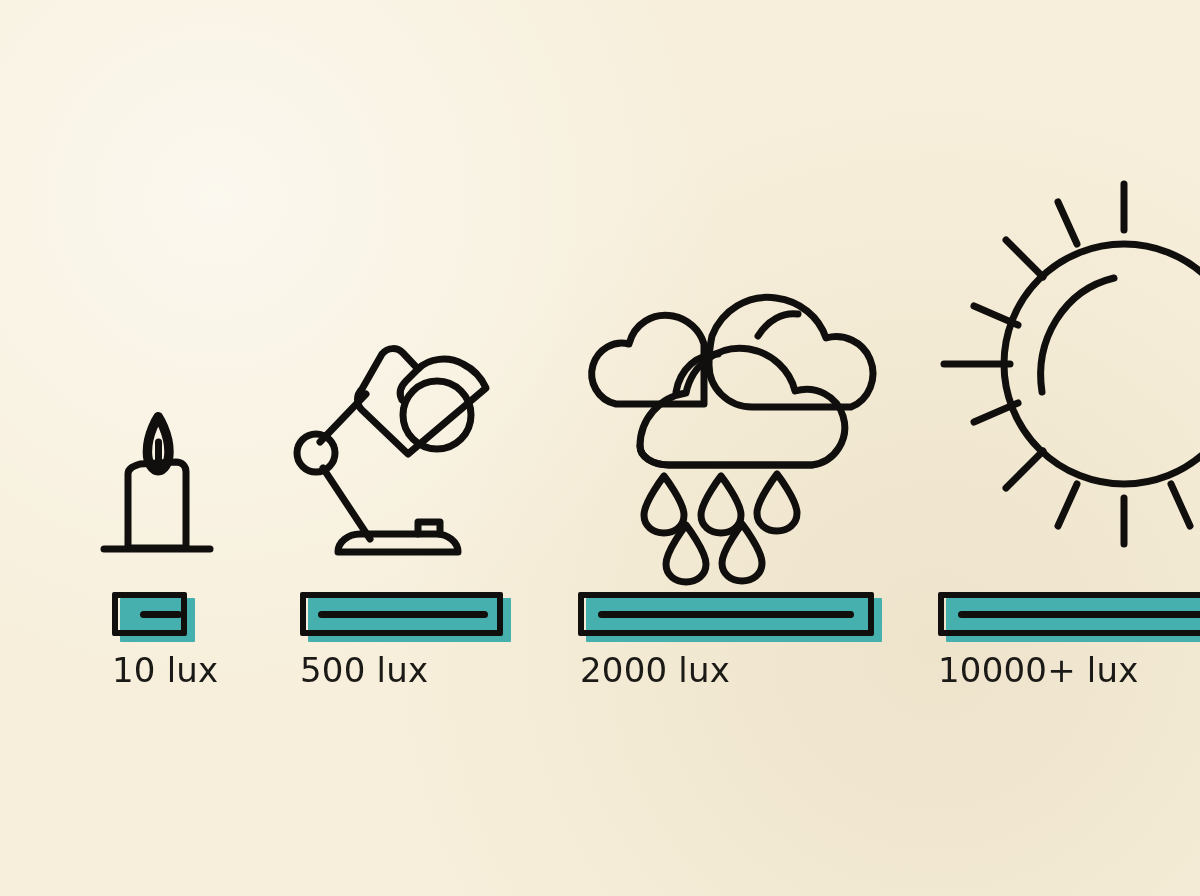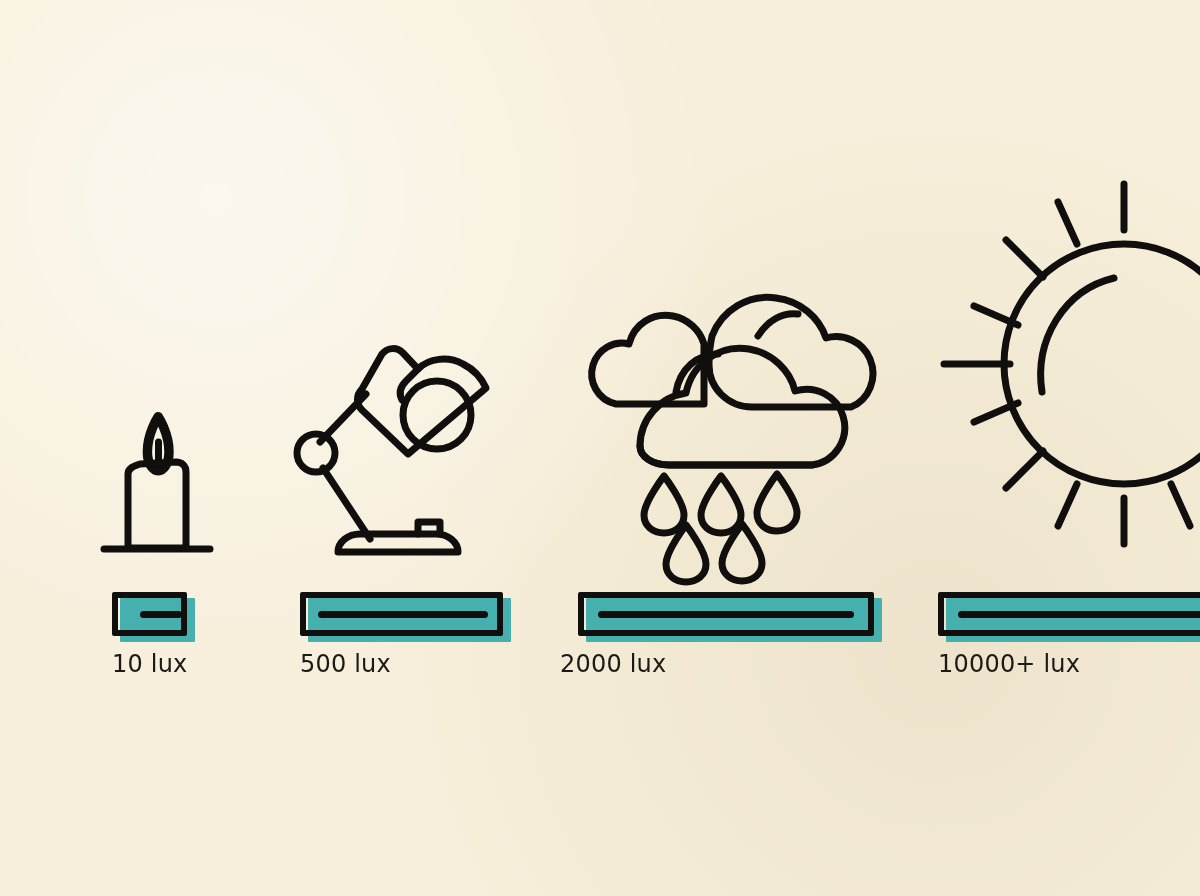--- a/index.html
+++ b/index.html
@@ -65,21 +65,21 @@
   .bar-tick {
     position: absolute;
     height: 7px;
     background: #100f0d;
     border-radius: 4px;
   }
   .bar-label {
     position: absolute;
     color: #1b1a17;
     font-family: "DejaVu Sans", "Liberation Sans", sans-serif;
-    font-size: 24px;
+    font-size: 34px;
     font-weight: 400;
     letter-spacing: 0.2px;
     white-space: nowrap;
   }
 </style>
 </head>
 <body>
 
 <div id="infographic">
 
@@ -183,21 +183,21 @@
       <div class="bar-outline" style="left:0px; top:0px; width:203px; height:44px;"></div>
       <div class="bar-tick" style="left:18px; top:19px; width:170px;"></div>
     </div>
     <div class="bar-label" style="left:300px; top:650px;">500 lux</div>
 
     <div class="bar-group" style="left:578px; top:592px; width:310px; height:50px;">
       <div class="bar-fill" style="left:8px; top:6px; width:296px; height:44px; background:#45b0ae;"></div>
       <div class="bar-outline" style="left:0px; top:0px; width:296px; height:44px;"></div>
       <div class="bar-tick" style="left:20px; top:19px; width:256px;"></div>
     </div>
-    <div class="bar-label" style="left:560px; top:650px;">2000 lux</div>
+    <div class="bar-label" style="left:580px; top:650px;">2000 lux</div>
 
     <div class="bar-group" style="left:938px; top:592px; width:300px; height:50px;">
       <div class="bar-fill" style="left:8px; top:6px; width:300px; height:44px; background:#45b0ae;"></div>
       <div class="bar-outline" style="left:0px; top:0px; width:300px; height:44px;"></div>
       <div class="bar-tick" style="left:20px; top:19px; width:262px;"></div>
     </div>
     <div class="bar-label" style="left:938px; top:650px;text-align:right;">10000+ lux</div>
 
   </div>
 

